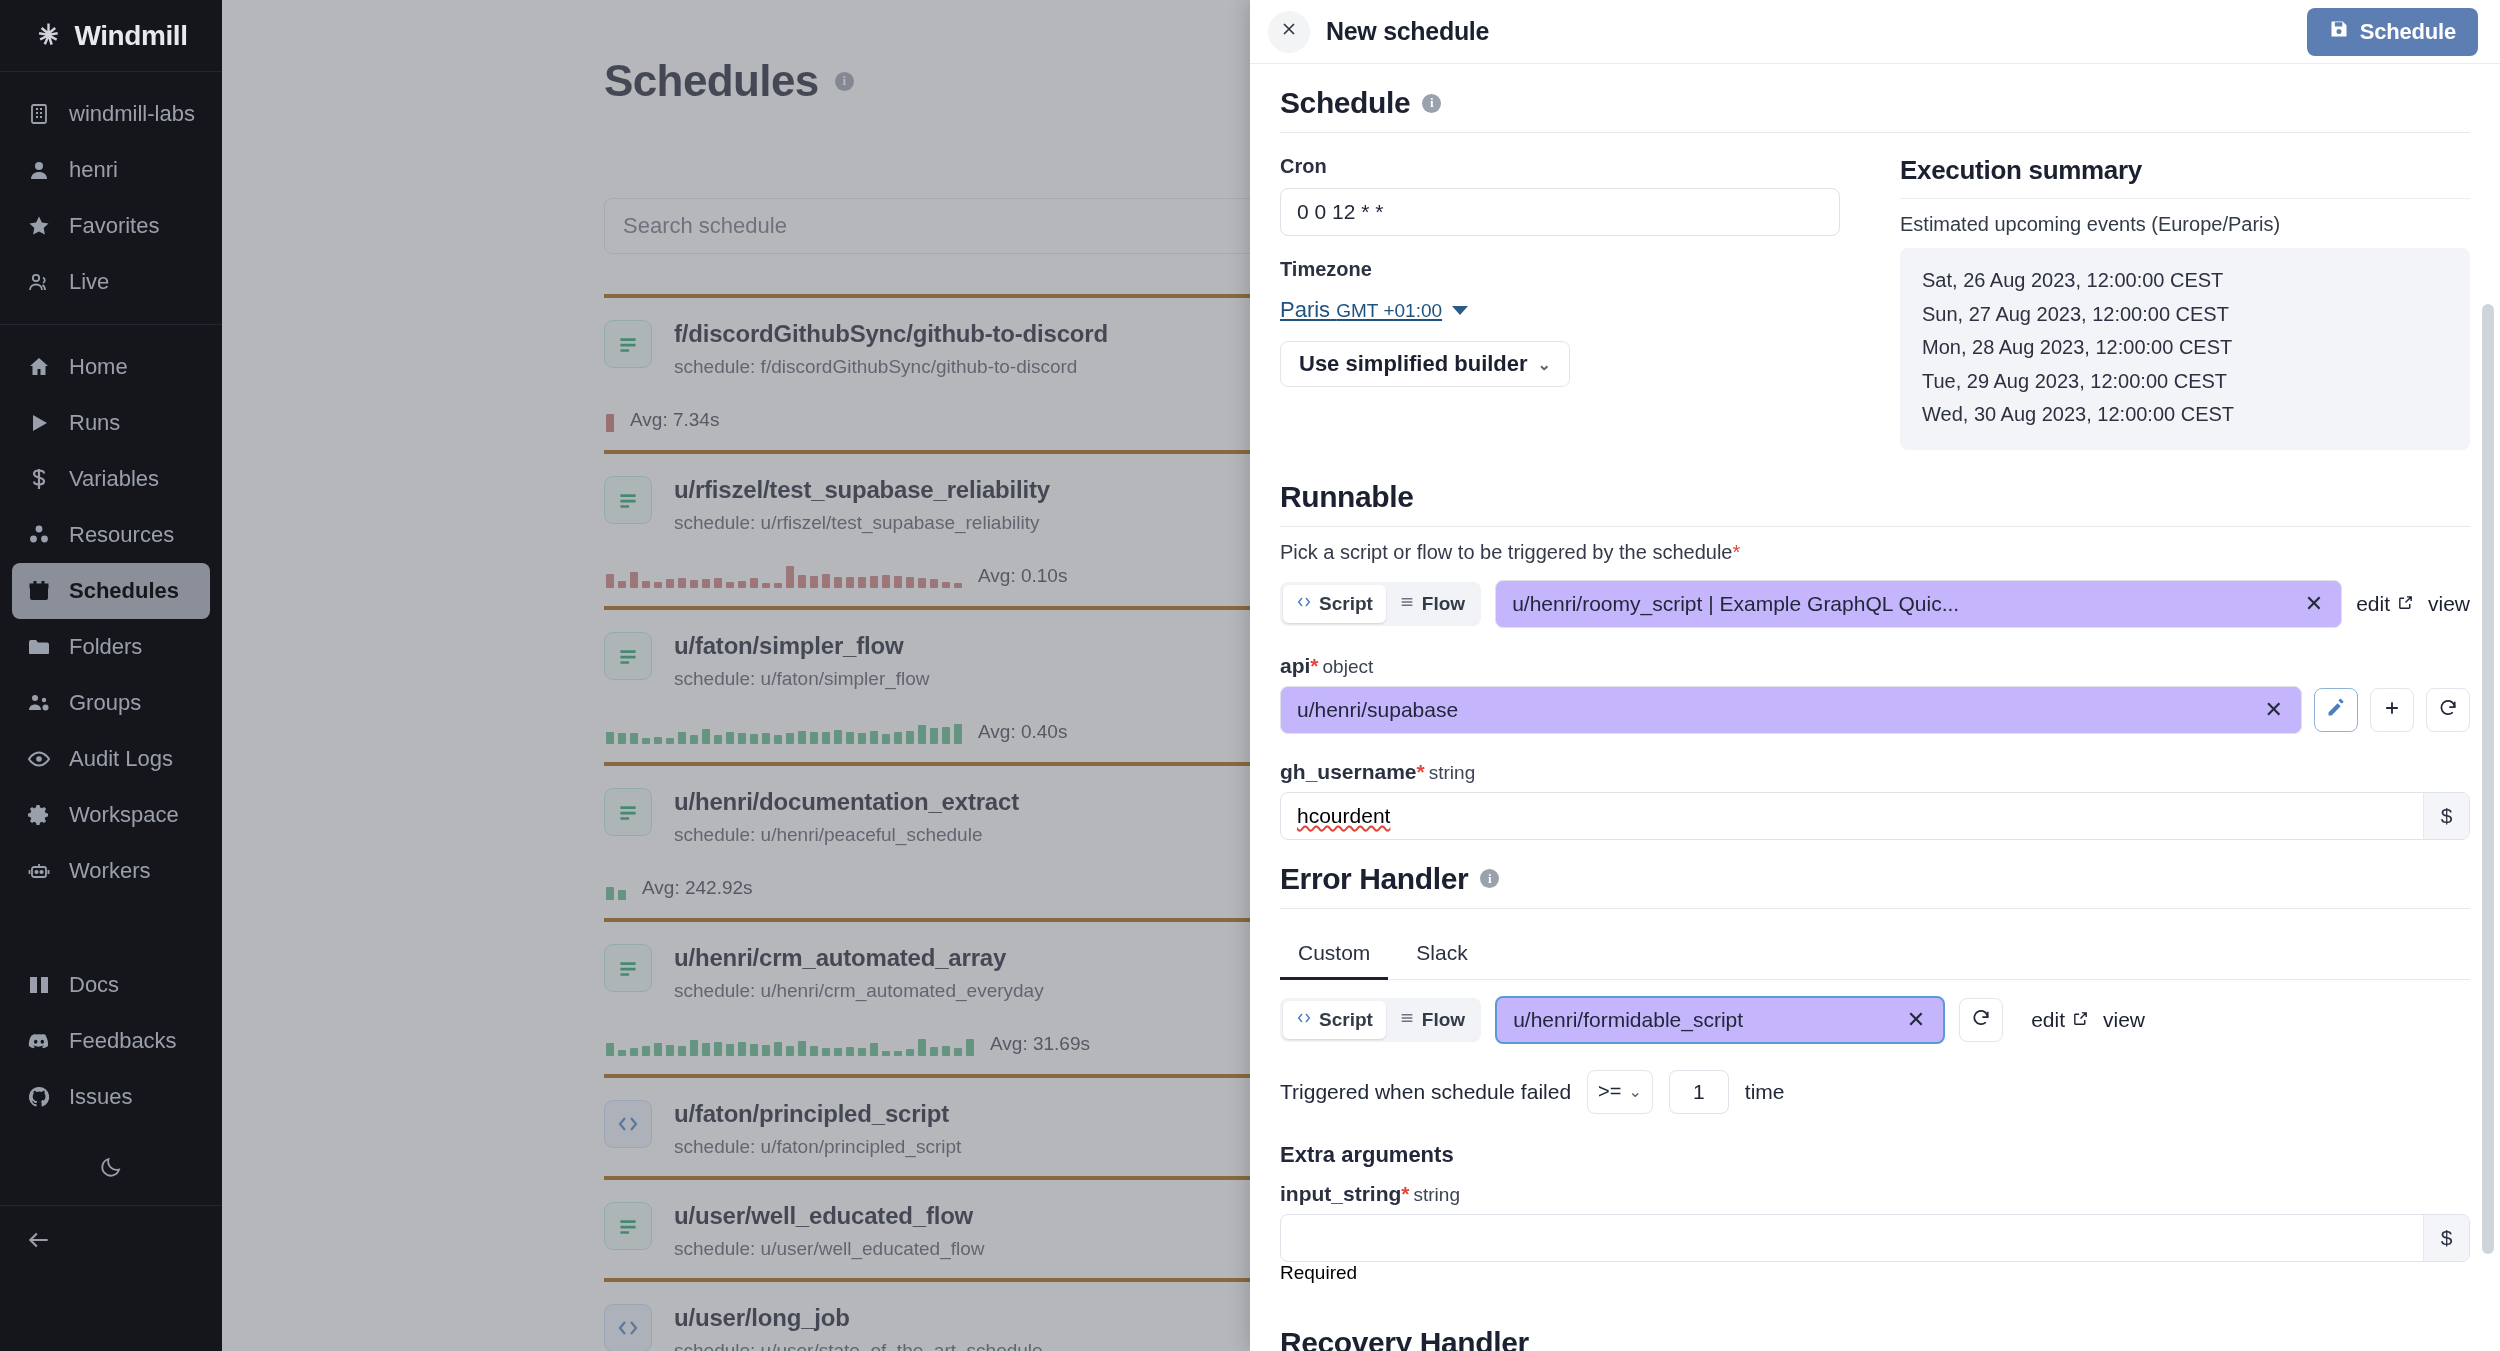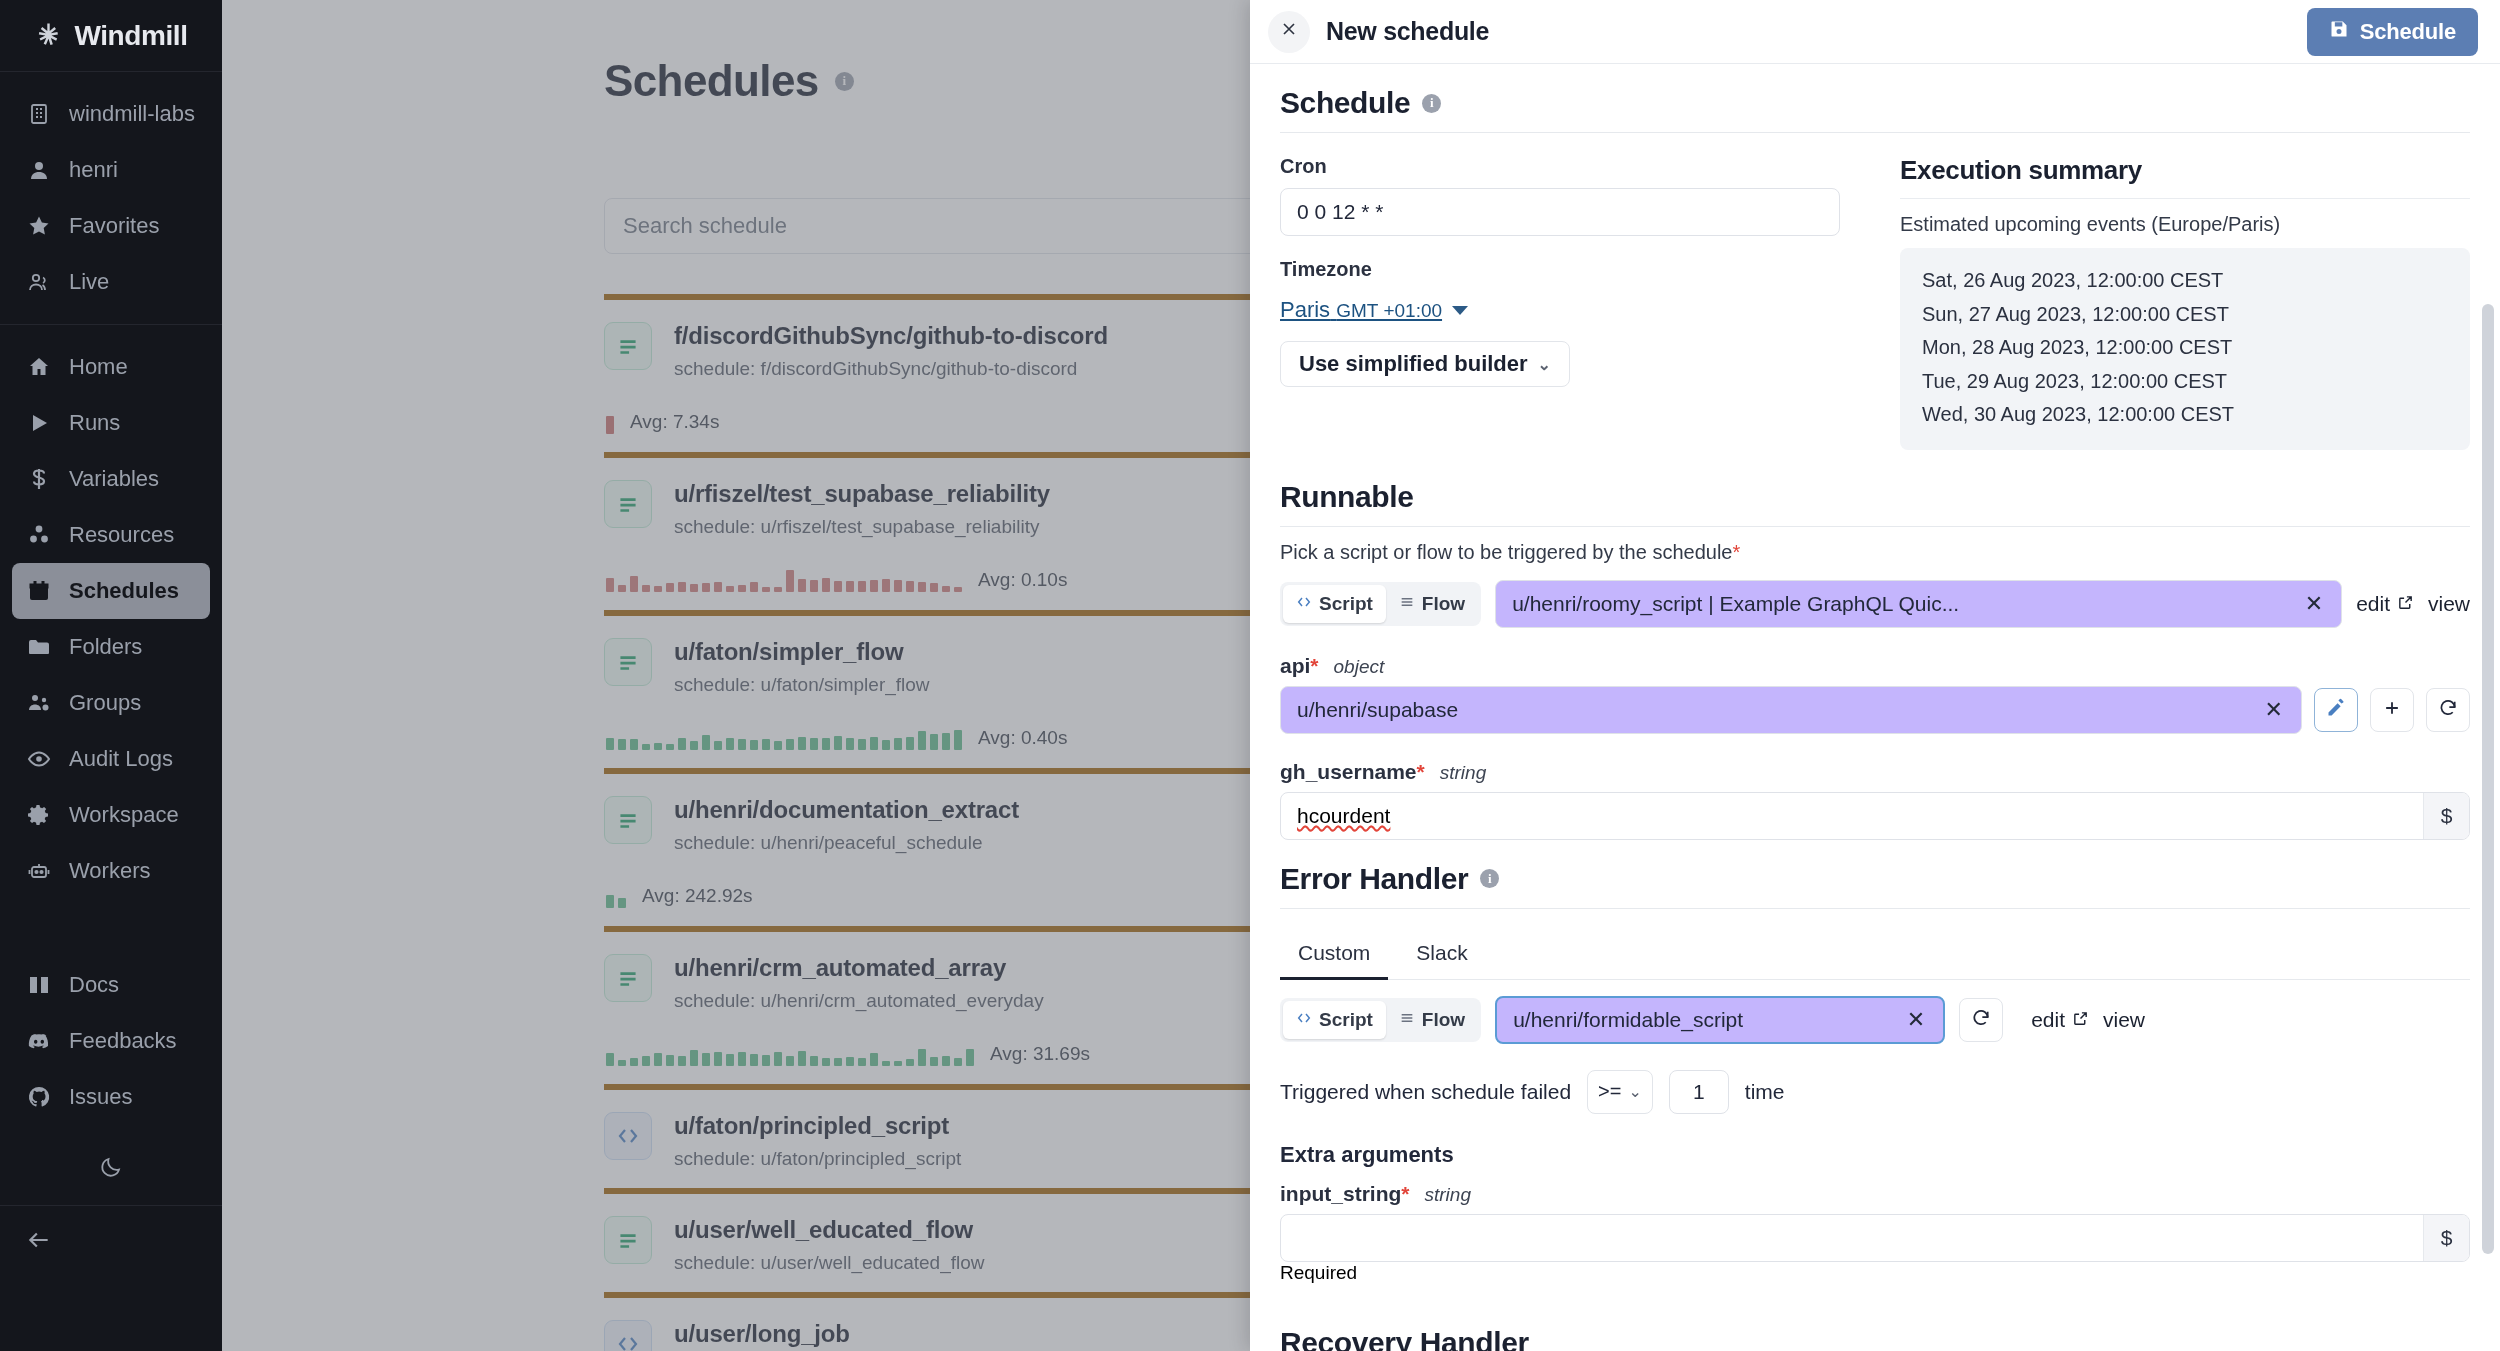--- a/index.html
+++ b/index.html
@@ -61,21 +61,21 @@
     background: #9ba1ad; color: #fff; font-size: 13px; font-weight: 700;
     display: flex; align-items: center; justify-content: center;
     font-family: "Liberation Serif", serif;
   }
   .search-box {
     width: 1160px; height: 56px; border: 1px solid #dfe2e8; border-radius: 8px;
     display: flex; align-items: center; padding: 0 18px;
     color: #6e7683; font-size: 22px; background: #fff;
   }
   .sched-list { margin-top: 40px; width: 1160px; }
-  .sched-row { border-top: 6px solid #a16207; padding: 22px 0 18px 0; }
+  .sched-row { border-top: 4px solid #a16207; padding: 22px 0 18px 0; }
   .sched-head { display: flex; align-items: flex-start; gap: 22px; }
   .type-badge {
     width: 48px; height: 48px; border-radius: 9px;
     display: flex; align-items: center; justify-content: center; flex: 0 0 auto;
   }
   .type-badge.flow { background: #eefaf4; border: 1px solid #bde9d4; }
   .type-badge.script { background: #eef3fb; border: 1px solid #cbdcf3; }
   .sched-name { font-size: 24px; font-weight: 700; color: #1b2130; letter-spacing: -0.2px; }
   .sched-sub { font-size: 19px; color: #545b68; margin-top: 8px; }
   .sched-stats { display: flex; align-items: flex-end; gap: 16px; height: 34px; margin-top: 20px; padding-left: 2px; }
@@ -188,21 +188,21 @@
     background: #fff; cursor: pointer; display: flex; align-items: center; justify-content: center;
     flex: 0 0 auto;
   }
   .iconbtn.sel { border: 1px solid #8fb3d8; }
   .linkbtn {
     background: none; border: none; cursor: pointer;
     font-size: 21px; color: #1b2130; display: flex; align-items: center; gap: 7px;
   }
 
   .arg-label { font-size: 21px; font-weight: 700; color: #2b3140; margin-top: 26px; }
-  .arg-label .type { font-style: italic; font-weight: 400; font-size: 19px; color: #3d4452; margin-left: 15px; }
+  .arg-label .type { font-weight: 400; font-size: 19px; color: #3d4452; margin-left: 4px; }
   .arg-input {
     margin-top: 8px; height: 48px; border: 1px solid #dfe2e8; border-radius: 8px;
     display: flex; align-items: center; background: #fff; overflow: hidden;
   }
   .arg-input .txt { flex: 1 1 auto; padding: 0 16px; font-size: 21px; color: #000000; }
   .arg-input .txt.spell { text-decoration: underline wavy #e2453a; text-decoration-skip-ink: none; }
   .dollar {
     width: 46px; align-self: stretch; background: #f4f5f8; border-left: 1px solid #e6e9ed;
     display: flex; align-items: center; justify-content: center;
     font-size: 21px; color: #2b3140; cursor: pointer;

